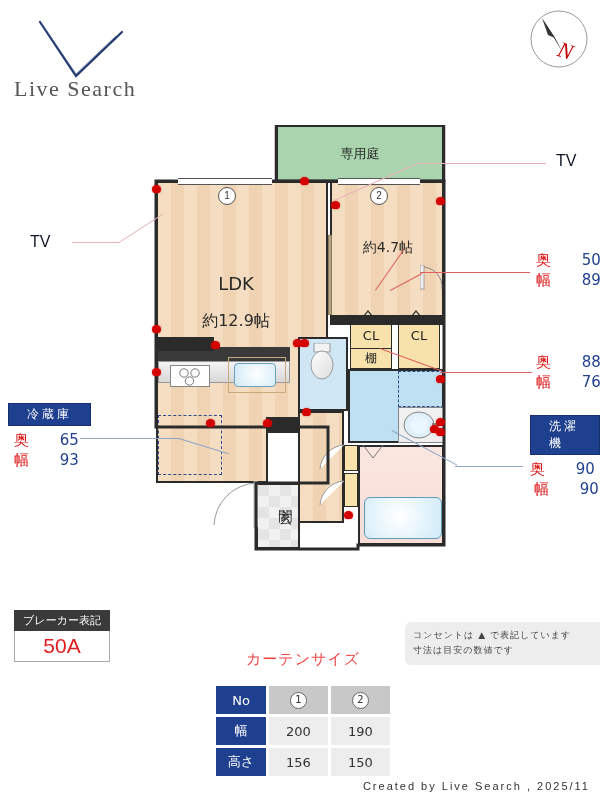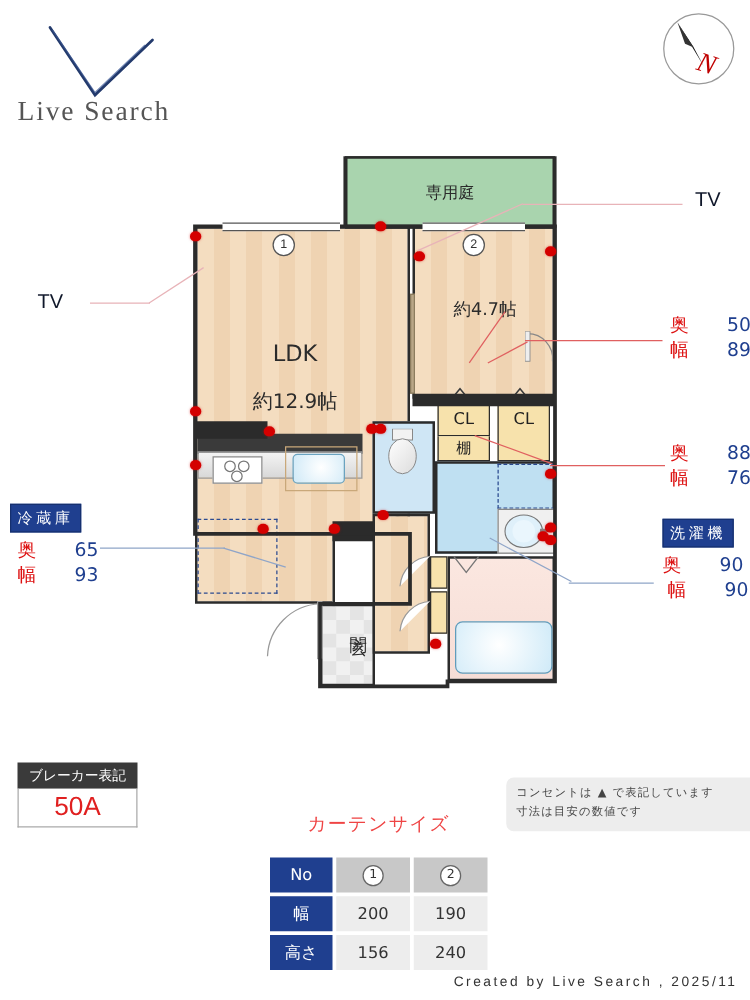--- a/index.html
+++ b/index.html
@@ -37,21 +37,21 @@
   
   .leader{position:absolute;background:#e8b3b8;height:1px;transform-origin:0 0;}
   .leaderblue{position:absolute;background:#8fa5c8;height:1px;transform-origin:0 0;}
   .leaderred{position:absolute;background:#e06060;height:1px;transform-origin:0 0;}
 
   
   .tv{position:absolute;color:#0f172a;font-size:16px;font-family:Liberation Sans, sans-serif;}
 
   
   .callout{position:absolute;}
-  .callout .cap{background:#1f3f8f;color:#fff;font-size:12px;padding:2px 5px;
+  .callout .cap{background:#1f3f8f;color:#fff;font-size:12px;padding:2px 18px;
         letter-spacing:3px;border:1px solid #16306f;display:inline-block;
         font-family:"DejaVu Sans","Liberation Sans",sans-serif;}
   .dimrow{white-space:nowrap;line-height:1.35;font-size:15px;
         font-family:"DejaVu Sans","Liberation Sans",sans-serif;}
   .dimrow .k{color:#d11;display:inline-block;width:26px;}
   .dimrow .v{color:#1f3f8f;display:inline-block;width:34px;text-align:right;}
 
   
   #breaker{left:14px;top:610px;width:96px;}
   #breaker .bh{background:#3a3a3a;color:#fff;font-size:11px;text-align:center;padding:3px 0;
@@ -349,21 +349,21 @@
       </td>
     </tr>
     <tr>
       <th>幅</th>
       <td>200</td>
       <td>190</td>
     </tr>
     <tr>
       <th>高さ</th>
       <td>156</td>
-      <td>240</td>
+      <td>150</td>
     </tr>
   </tbody>
     </table>
 </div>
 
 <div class="abs" id="note">
   <div>コンセントは ▲ で表記しています</div>
   <div>寸法は目安の数値です</div>
 </div>
 

